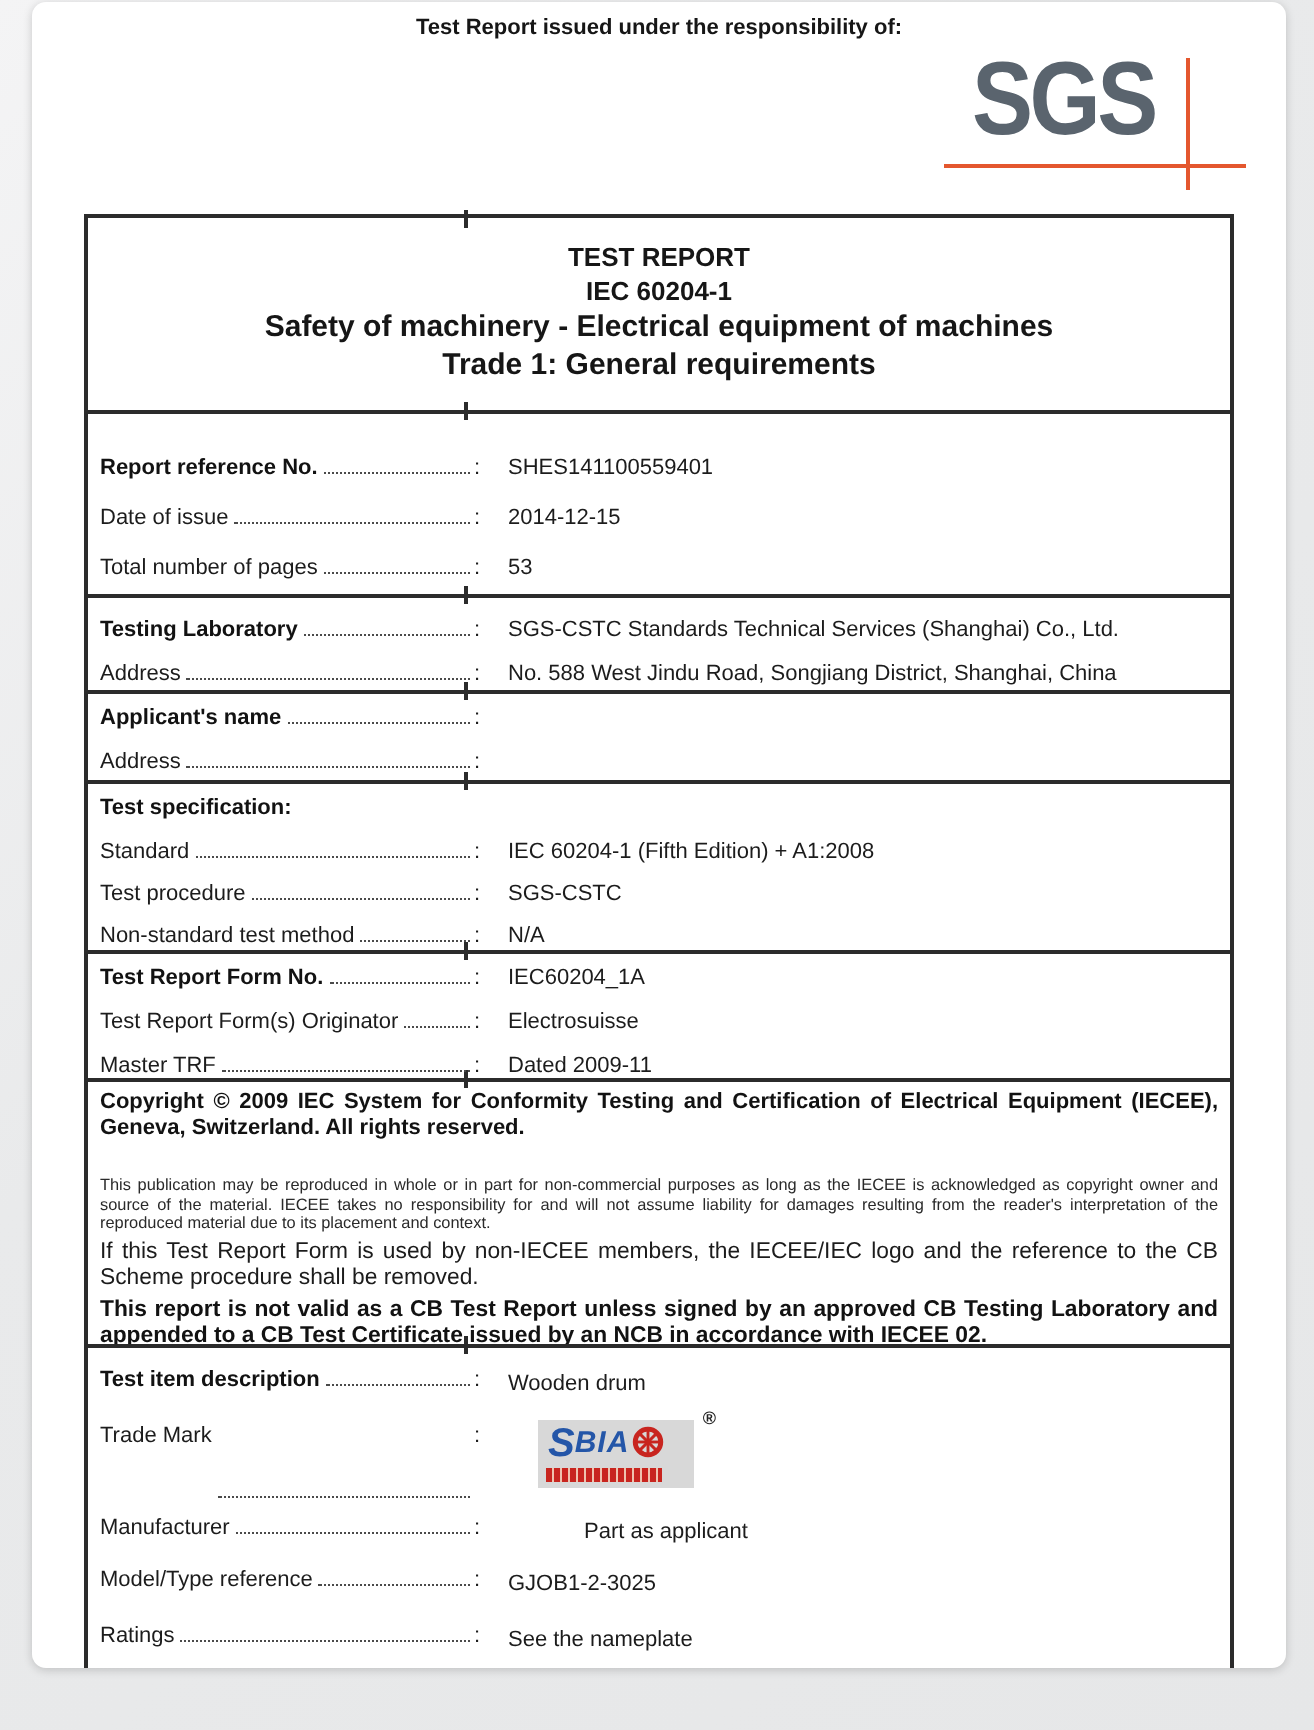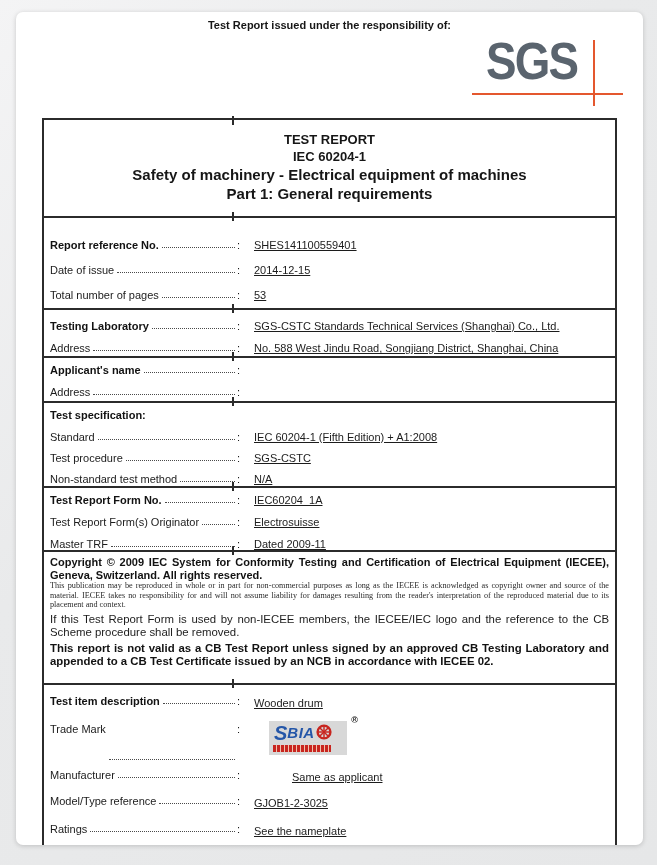--- a/index.html
+++ b/index.html
@@ -5,21 +5,21 @@
   html,body{margin:0;padding:0;}
   body{
     width:657px;height:865px;
     background:linear-gradient(135deg,#f4f4f5 0%,#e9eaeb 40%,#e6e7e8 100%);
     font-family:"Liberation Sans","DejaVu Sans",sans-serif;
     color:#1f1f1f;
     position:relative;
     overflow:hidden;
   }
   .page{
-    position:absolute;left:16px;top:12px;width:627px;height:833px;
+    position:absolute;left:16px;top:1px;width:627px;height:833px;
     background:#ffffff;border-radius:7px;
     box-shadow:0 1px 5px rgba(0,0,0,0.18);
     overflow:hidden;
   }
   .issued-note{
     position:absolute;top:7px;left:0;right:0;
     text-align:center;font-size:11px;font-weight:bold;color:#161616;
   }
   
   .sgs-text{
@@ -52,26 +52,26 @@
   .t2{font-size:15px;font-weight:bold;line-height:19px;color:#161616;}
 
   .row{display:flex;align-items:center;font-size:11px;}
   .h25{height:25px;}.h24{height:24px;gap:38px;}.h22{height:22px;}.h21{height:21px;}
   .h28{height:28px;}
   .lz{display:flex;align-items:baseline;width:190px;flex:none;}
   .lbl{white-space:nowrap;color:#1c1c1c;}
   .b{font-weight:bold;color:#121212;}
   .leader{flex:1;margin:0 2px 0 3px;border-bottom:1px dotted #4a4a4a;align-self:flex-end;margin-bottom:3px;min-width:8px;}
   .colon{flex:none;color:#1c1c1c;}
-  .val{margin-left:14px;color:#1c1c1c;white-space:nowrap;text-decoration:underline;}
+  .val{margin-left:14px;color:#1c1c1c;white-space:nowrap;}
   .spec-head{font-size:11px;height:22px;display:flex;align-items:center;}
 
   
   .copy-bold{font-size:11px;font-weight:bold;line-height:12.5px;text-align:justify;color:#121212;}
-  .copy-fine{font-size:8.2px;line-height:9.6px;text-align:justify;margin-top:0;color:#2a2a2a;font-family:Liberation Serif, serif;}
+  .copy-fine{font-size:8.2px;line-height:9.6px;text-align:justify;margin-top:18px;color:#2a2a2a;}
   .copy-note{font-size:11.4px;line-height:13px;text-align:justify;margin-top:3px;color:#1c1c1c;}
   .copy-valid{font-size:11.4px;font-weight:bold;line-height:12.8px;text-align:justify;margin-top:3px;color:#121212;}
 
   
   .item-val{position:relative;top:2px;}
   .tm-row{height:48px;display:flex;font-size:11px;}
   .tm-label-zone{padding-top:8px;}
   .tm-logo{
     position:relative;margin-left:29px;margin-top:6px;
     width:78px;height:34px;background:#d8d8d8;flex:none;
@@ -107,21 +107,21 @@
     <i class="tick" style="top:232px"></i>
     <i class="tick" style="top:277px"></i>
     <i class="tick" style="top:362px"></i>
     <i class="tick" style="top:426px"></i>
     <i class="tick" style="top:559px"></i>
 
     <div class="sec s-title">
       <div class="t1">TEST REPORT</div>
       <div class="t1">IEC 60204-1</div>
       <div class="t2">Safety of machinery - Electrical equipment of machines</div>
-      <div class="t2">Part 1: General requirements</div>
+      <div class="t2">Trade 1: General requirements</div>
     </div>
 
     <div class="sec s-report">
       <div class="row h25">
         <span class="lz">
             <span class="lbl b">Report reference No.</span>
             <span class="leader"></span>
             <span class="colon">:</span>
           </span>
         <span class="val">SHES141100559401</span>
@@ -270,21 +270,21 @@
           <span class="tm-band"></span>
           <span class="tm-reg">®</span>
         </span>
       </div>
       <div class="row h24">
         <span class="lz">
             <span class="lbl">Manufacturer</span>
             <span class="leader"></span>
             <span class="colon">:</span>
           </span>
-        <span class="val item-val">Same as applicant</span>
+        <span class="val item-val">Part as applicant</span>
       </div>
       <div class="row h28">
         <span class="lz">
             <span class="lbl">Model/Type reference</span>
             <span class="leader"></span>
             <span class="colon">:</span>
           </span>
         <span class="val item-val">GJOB1-2-3025</span>
       </div>
       <div class="row h28">

